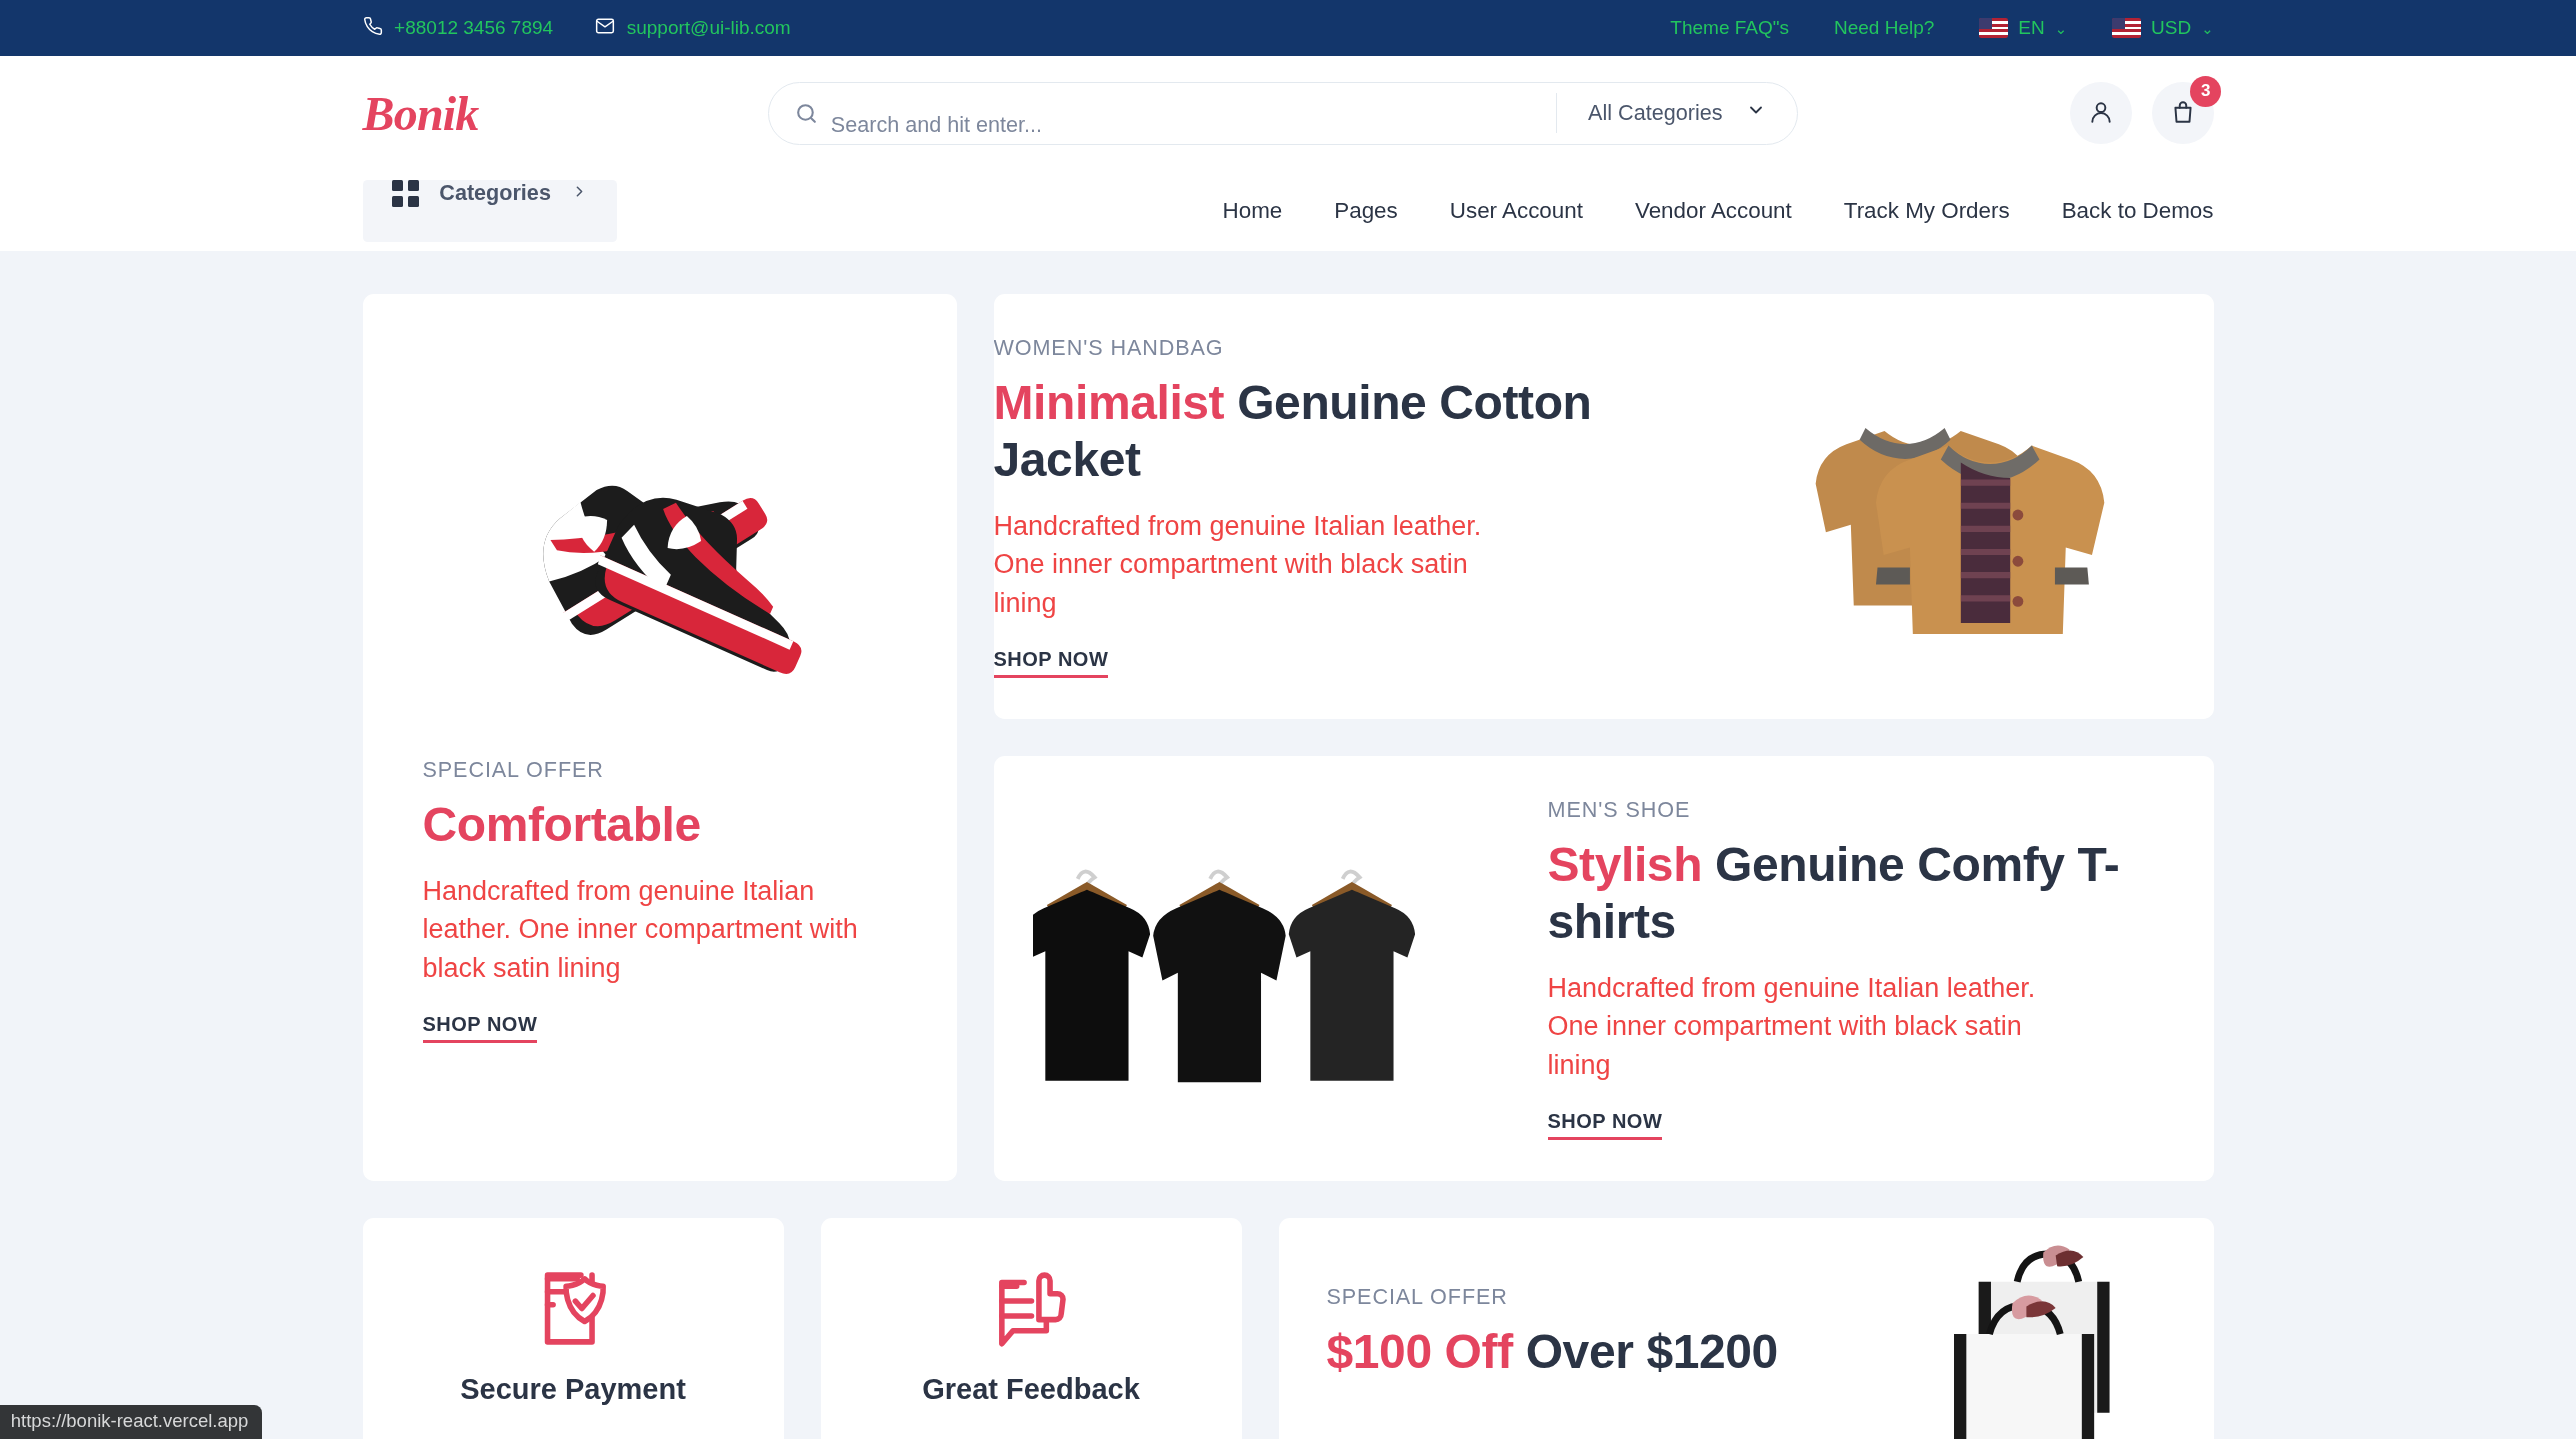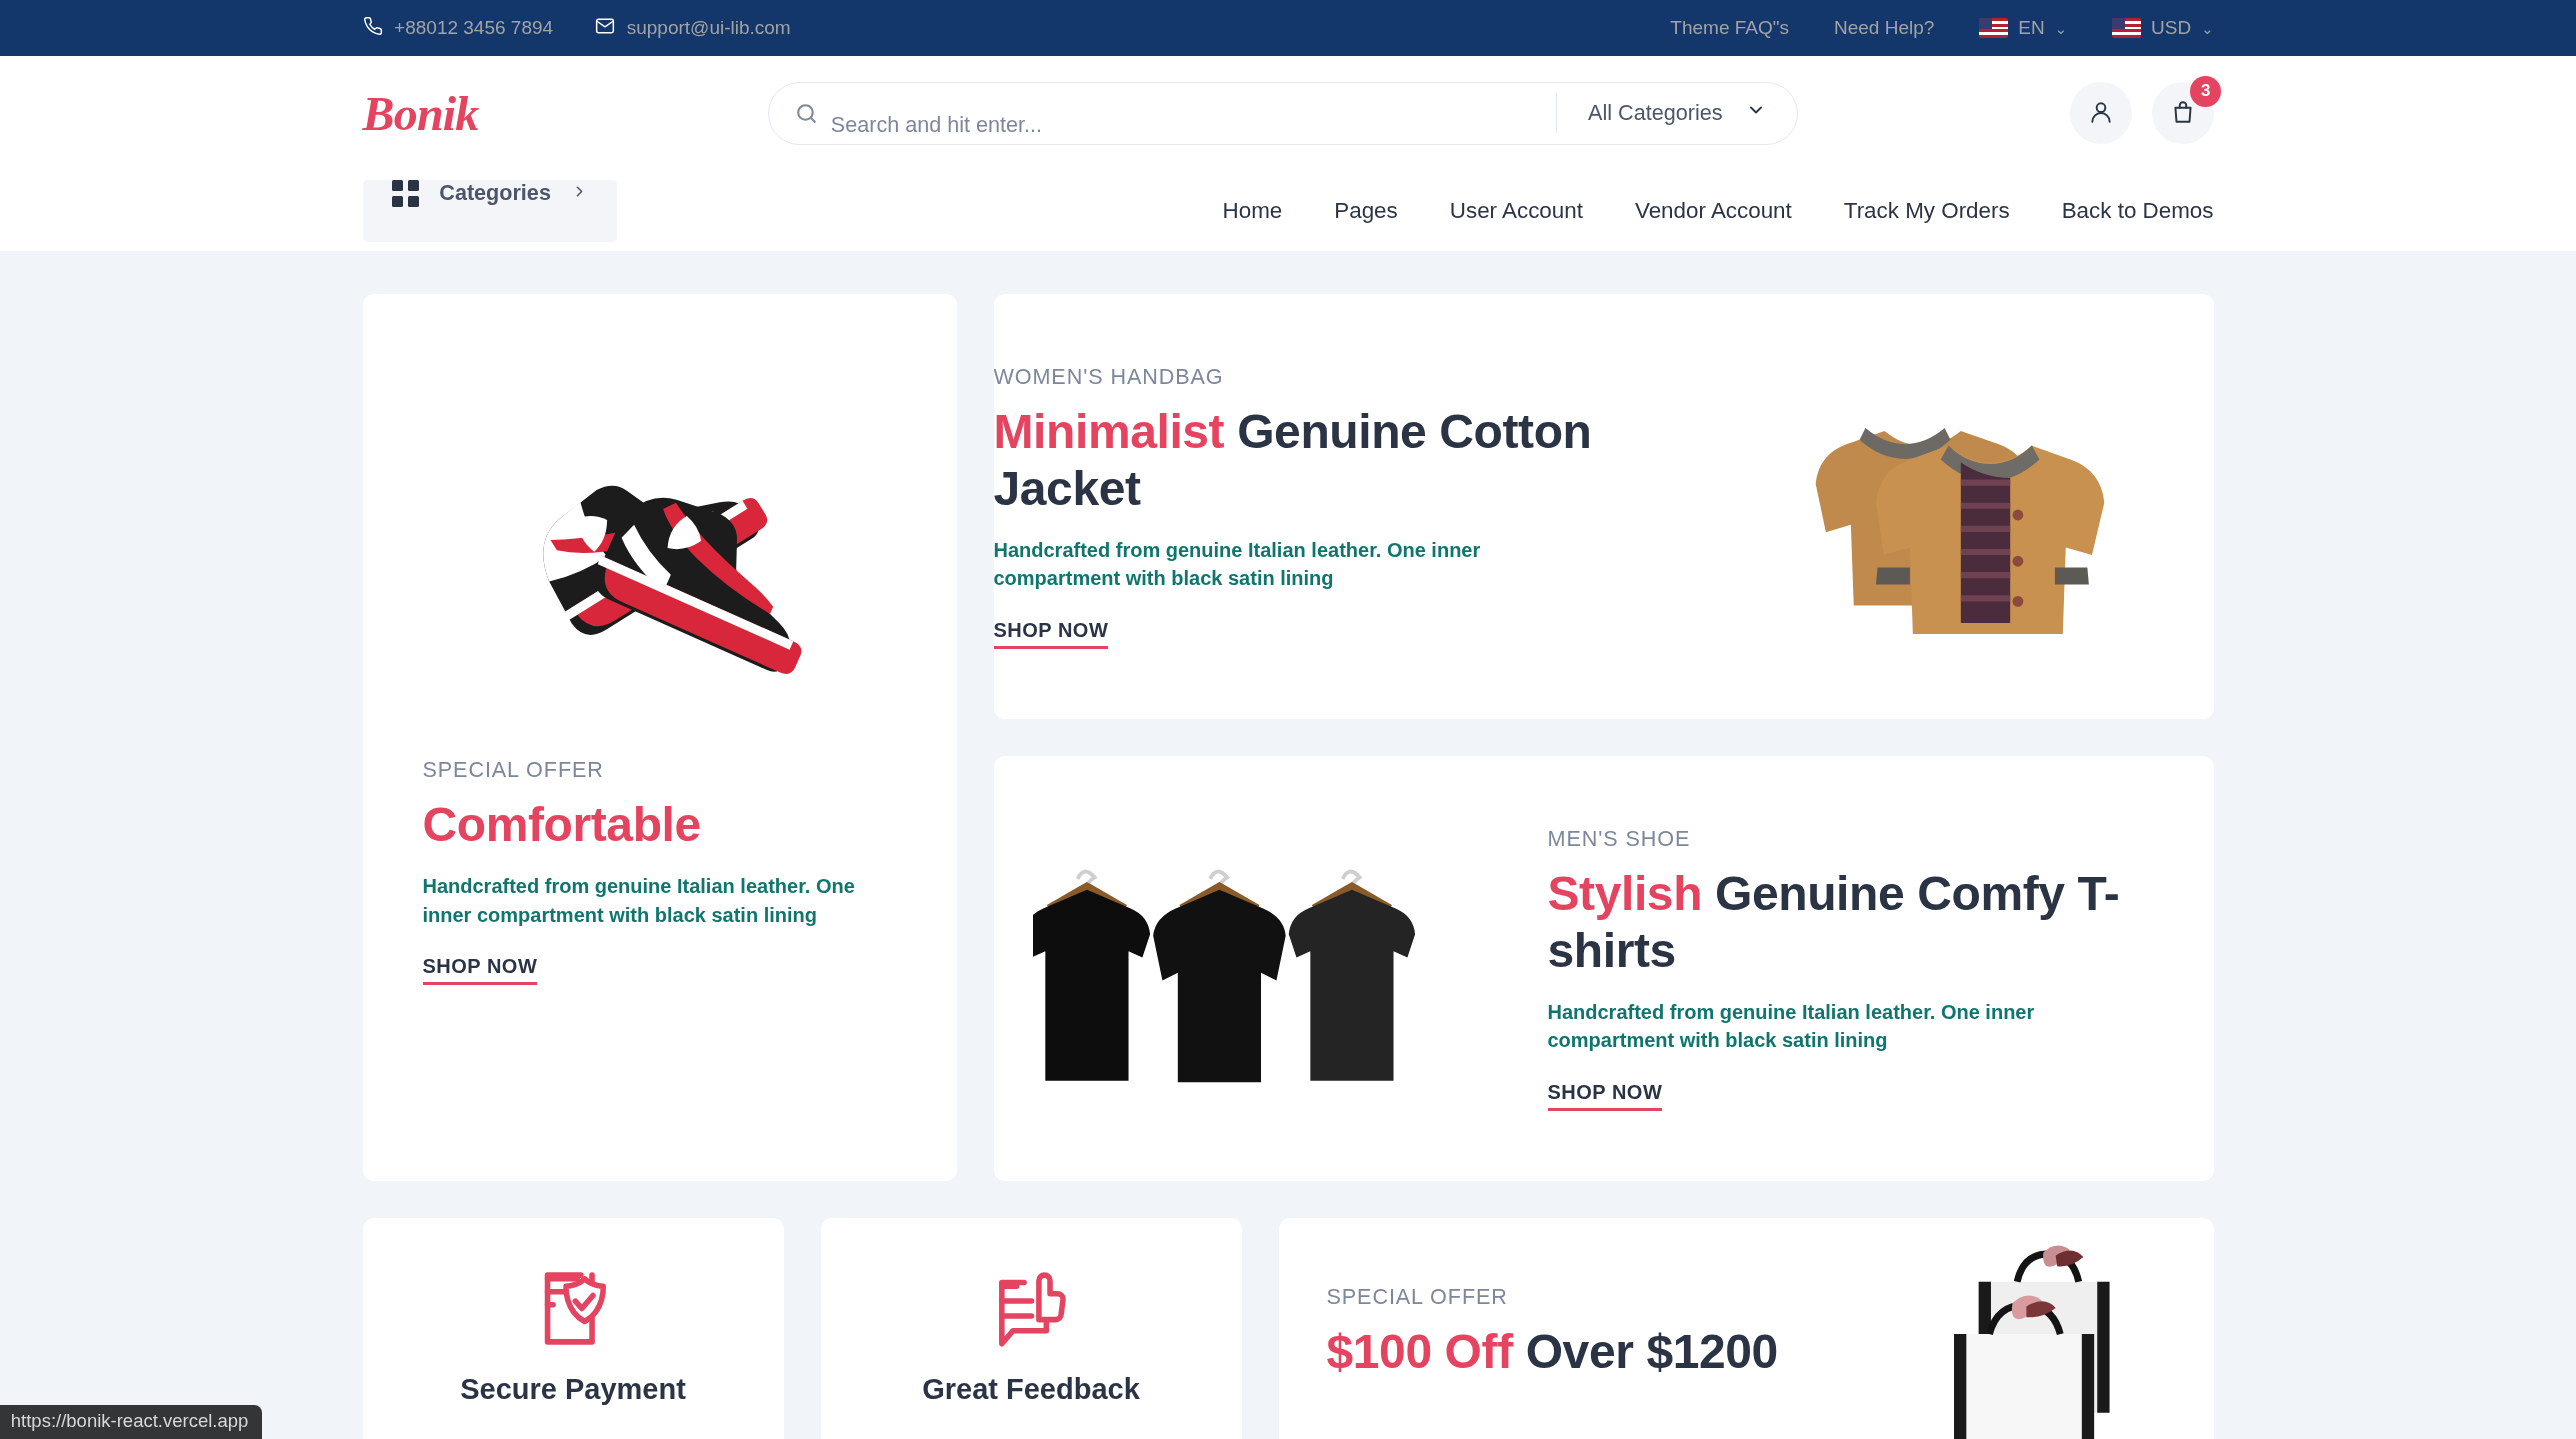--- a/index.html
+++ b/index.html
@@ -9,21 +9,21 @@
     background: #f1f4f9;
     overflow: hidden;
   }
 
   
   .topbar {
     height: 56px;
     background: #13366b;
     display: flex;
     align-items: flex-start;
-    color: #a3a3a3;
+    color: #22c55e;
     font-size: 19px;
     position: relative;
   }
   .topbar-inner {
     width: 1851px;
     margin: 0 auto;
     display: flex;
     align-items: center;
     justify-content: space-between;
     height: 100%;
@@ -149,21 +149,21 @@
 
   .eyebrow {
     font-size: 21.6px; color: #7d879c; letter-spacing: 0.9px;
     text-transform: uppercase; margin-bottom: 14px;
   }
   .bigtitle {
     font-size: 48px; line-height: 1.18; font-weight: bold;
     color: #2b3445; margin-bottom: 18.5px; letter-spacing: -0.4px;
   }
   .bigtitle .hl { color: #e4445f; }
-  .desc { font-size: 20px; line-height: 1.42; color: #0f766e; margin-bottom: 26px; max-width: 494px; font-weight: bold; }
+  .desc { font-size: 27px; line-height: 1.42; color: #ef4444; margin-bottom: 26px; max-width: 494px; }
   .shopnow {
     display: inline-block; font-size: 20px; font-weight: bold;
     color: #2b3445; letter-spacing: 0.5px; cursor: pointer;
     border-bottom: 3.9px solid #e4445f; padding-bottom: 3.9px;
   }
 
   
   .svc-row { display: flex; gap: 37px; margin-top: 37px; }
   .svc-card {
     width: 421px; height: 247px; background: #fff; border-radius: 10.8px;

